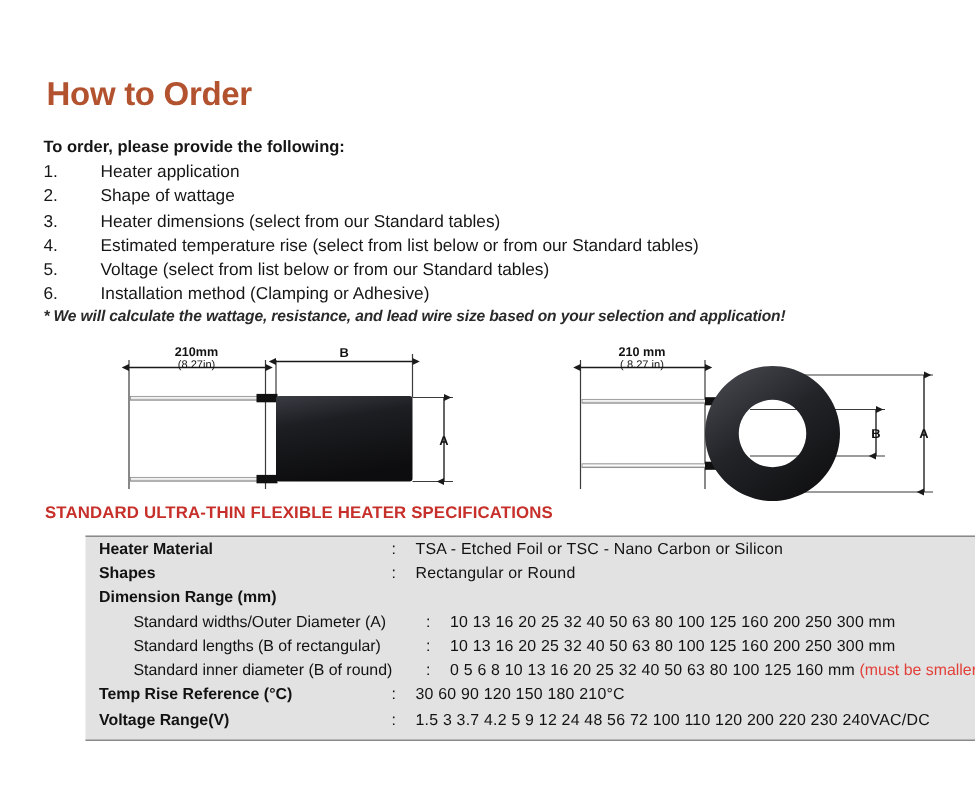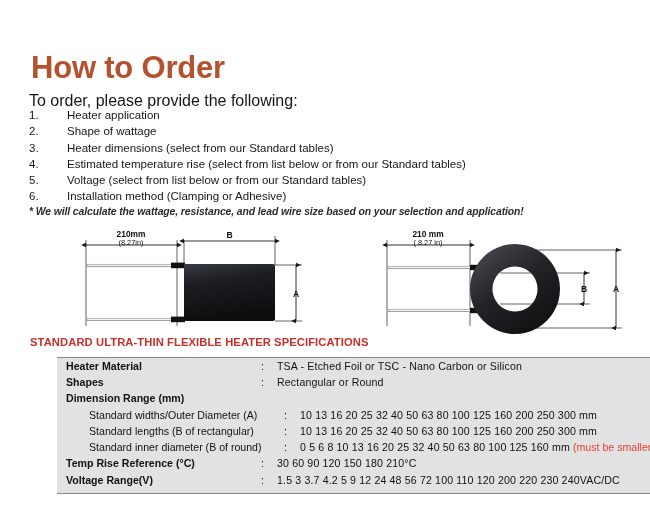--- a/index.html
+++ b/index.html
@@ -14,33 +14,34 @@
     font-family: "Liberation Sans", sans-serif;
     color: #1a1a1a;
     overflow: hidden;
   }
 
   
   .page-title {
     position: absolute;
     left: 31px;
     top: 52px;
-    font-size: 31px;
+    font-size: 22px;
     font-weight: bold;
     color: #b2522f;
     letter-spacing: -0.2px;
     line-height: 1;
   }
 
   .intro-line {
     position: absolute;
     left: 29px;
     top: 92px;
-    font-size: 16px;
+    font-size: 11px;
     color: #161616;
+    font-weight: bold;
   }
 
   
   .order-list {
     position: absolute;
     left: 29px;
     top: 107px;
     width: 600px;
   }
   .order-item {

